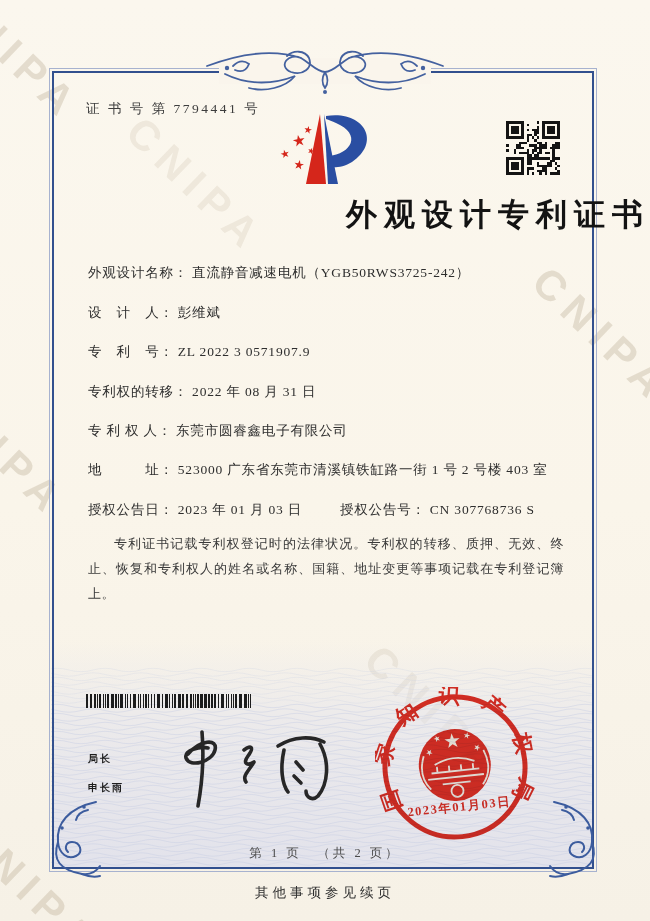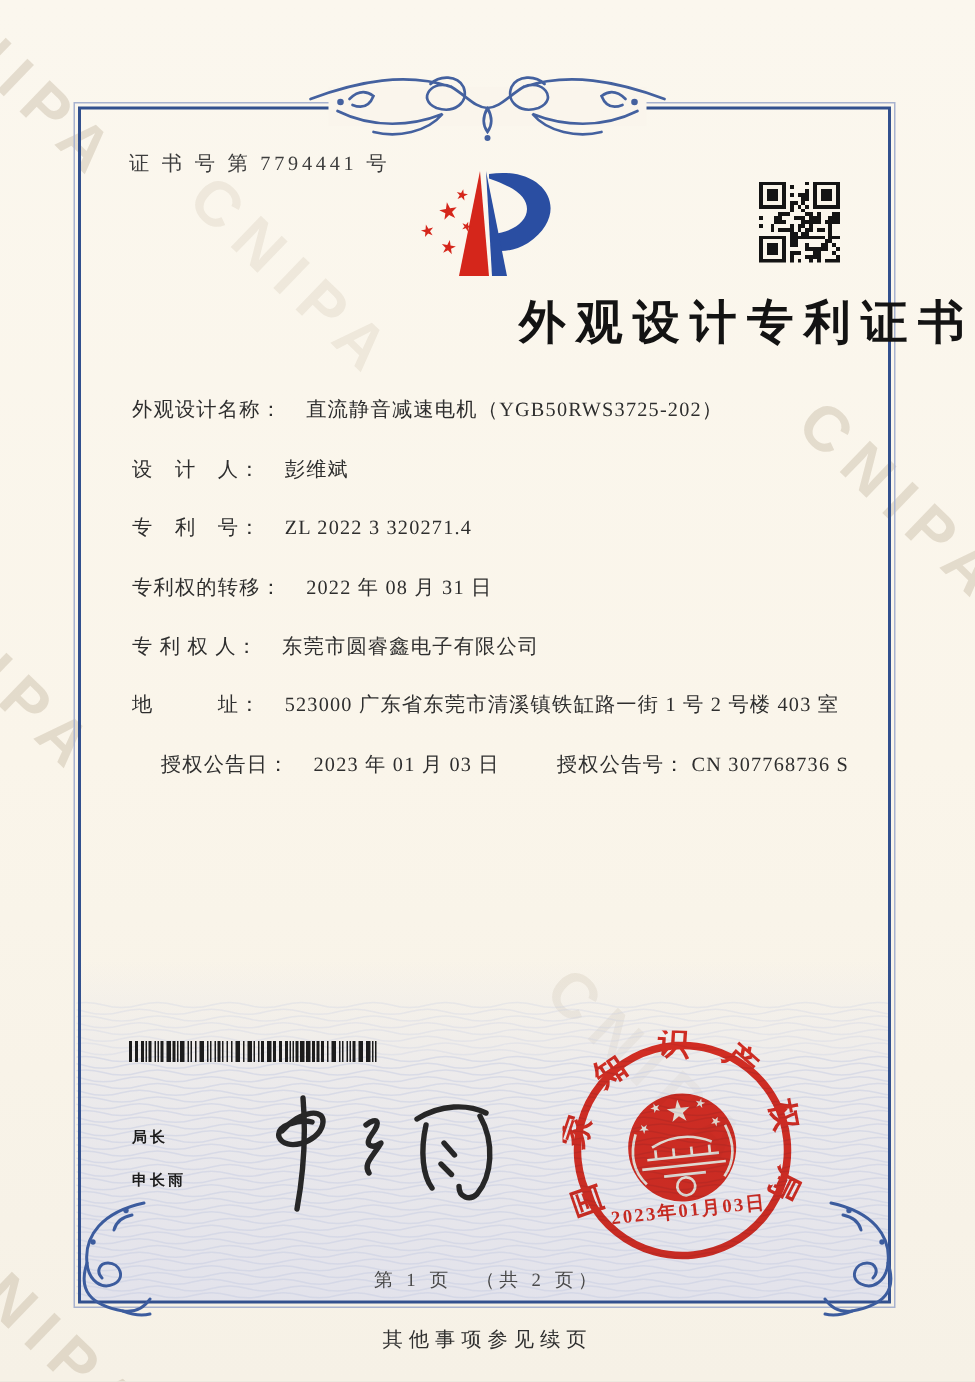--- a/index.html
+++ b/index.html
@@ -15,21 +15,21 @@
   .tint{position:absolute;left:52px;top:640px;width:540px;height:228px;
       background:linear-gradient(180deg,rgba(228,229,240,0) 0%,rgba(226,227,238,0.55) 35%,rgba(223,224,236,0.85) 100%);}
   #waves{position:absolute;left:51px;top:666px;pointer-events:none;}
   .cert-no{position:absolute;left:86px;top:100px;font-size:13.5px;letter-spacing:2.5px;color:#3d3d3d;}
   #logo{position:absolute;left:272px;top:110px;}
   #qr{position:absolute;left:506px;top:121px;width:54px;height:54px;shape-rendering:crispEdges;fill:#141414;}
   .title{position:absolute;left:0;top:194px;width:100%;text-align:right;
       font-size:31px;font-weight:bold;letter-spacing:7px;color:#131313;}
   .fields{position:absolute;left:88px;top:264px;width:478px;font-size:13.5px;letter-spacing:0.8px;color:#2e2e2e;}
   .frow{position:absolute;left:0;width:478px;white-space:nowrap;}
-  .frow .lb{margin-right:16px;}
+  .frow .lb{margin-right:4px;}
   .frow .lb2{margin-left:38px;margin-right:4px;}
   .paras{position:absolute;left:88px;top:531px;width:476px;font-size:13px;color:#3a3a3a;}
   .paras p{margin:0 0 10px 0;text-indent:2em;line-height:25px;text-align:justify;letter-spacing:0.6px;}
   #barcode{position:absolute;left:86px;top:694px;width:168px;height:14px;fill:#1c1c1c;}
   .director{position:absolute;left:88px;top:744px;font-family:"Liberation Sans","DejaVu Sans",sans-serif;
       font-size:10px;font-weight:bold;letter-spacing:2px;color:#1d1d1d;line-height:29px;}
   #sig{position:absolute;left:160px;top:728px;}
   #seal{position:absolute;left:375px;top:687px;mix-blend-mode:multiply;opacity:0.94;}
   .page-info{position:absolute;left:0;top:845px;width:100%;text-align:center;
       font-size:12.5px;letter-spacing:3px;color:#4a4a4a;}
@@ -290,43 +290,44 @@
       <rect x="17" y="20" width="1" height="1"></rect>
       <rect x="18" y="20" width="1" height="1"></rect>
       <rect x="19" y="20" width="1" height="1"></rect>
       <rect x="20" y="20" width="1" height="1"></rect>
     </svg>
 
   <div class="title">外观设计专利证书</div>
 
   <div class="fields">
     <div class="frow" style="top:0;">
-      <span class="lb">外观设计名称：</span><span>直流静音减速电机（YGB50RWS3725-202）</span>
+      <span class="lb">外观设计名称：</span><span>直流静音减速电机（YGB50RWS3725-242）</span>
     </div>
     <div class="frow" style="top:40px;">
       <span class="lb">设　计　人：</span><span>彭维斌</span>
     </div>
     <div class="frow" style="top:79px;">
-      <span class="lb">专　利　号：</span><span>ZL 2022 3 320271.4</span>
+      <span class="lb">专　利　号：</span><span>ZL 2022 3 0571907.9</span>
     </div>
     <div class="frow" style="top:119px;">
       <span class="lb">专利权的转移：</span><span>2022 年 08 月 31 日</span>
     </div>
     <div class="frow" style="top:158px;">
       <span class="lb">专 利 权 人：</span><span>东莞市圆睿鑫电子有限公司</span>
     </div>
     <div class="frow" style="top:197px;">
       <span class="lb">地　　　址：</span><span>523000 广东省东莞市清溪镇铁缸路一街 1 号 2 号楼 403 室</span>
     </div>
-    <div class="frow" style="top:237px;text-align:right;">
+    <div class="frow" style="top:237px;">
       <span class="lb">授权公告日：</span><span>2023 年 01 月 03 日</span><span class="lb2">授权公告号：</span><span>CN 307768736 S</span>
     </div>
   </div>
 
   <div class="paras">
+    <p>专利证书记载专利权登记时的法律状况。专利权的转移、质押、无效、终止、恢复和专利权人的姓名或名称、国籍、地址变更等事项记载在专利登记簿上。</p>
   </div>
 
   <svg id="barcode" viewBox="0 0 168 14" preserveAspectRatio="none">
       <rect x="0" y="0" width="2" height="14"></rect>
       <rect x="4" y="0" width="2" height="14"></rect>
       <rect x="8" y="0" width="2" height="14"></rect>
       <rect x="11" y="0" width="1" height="14"></rect>
       <rect x="13" y="0" width="2" height="14"></rect>
       <rect x="17" y="0" width="1" height="14"></rect>
       <rect x="19" y="0" width="1" height="14"></rect>

